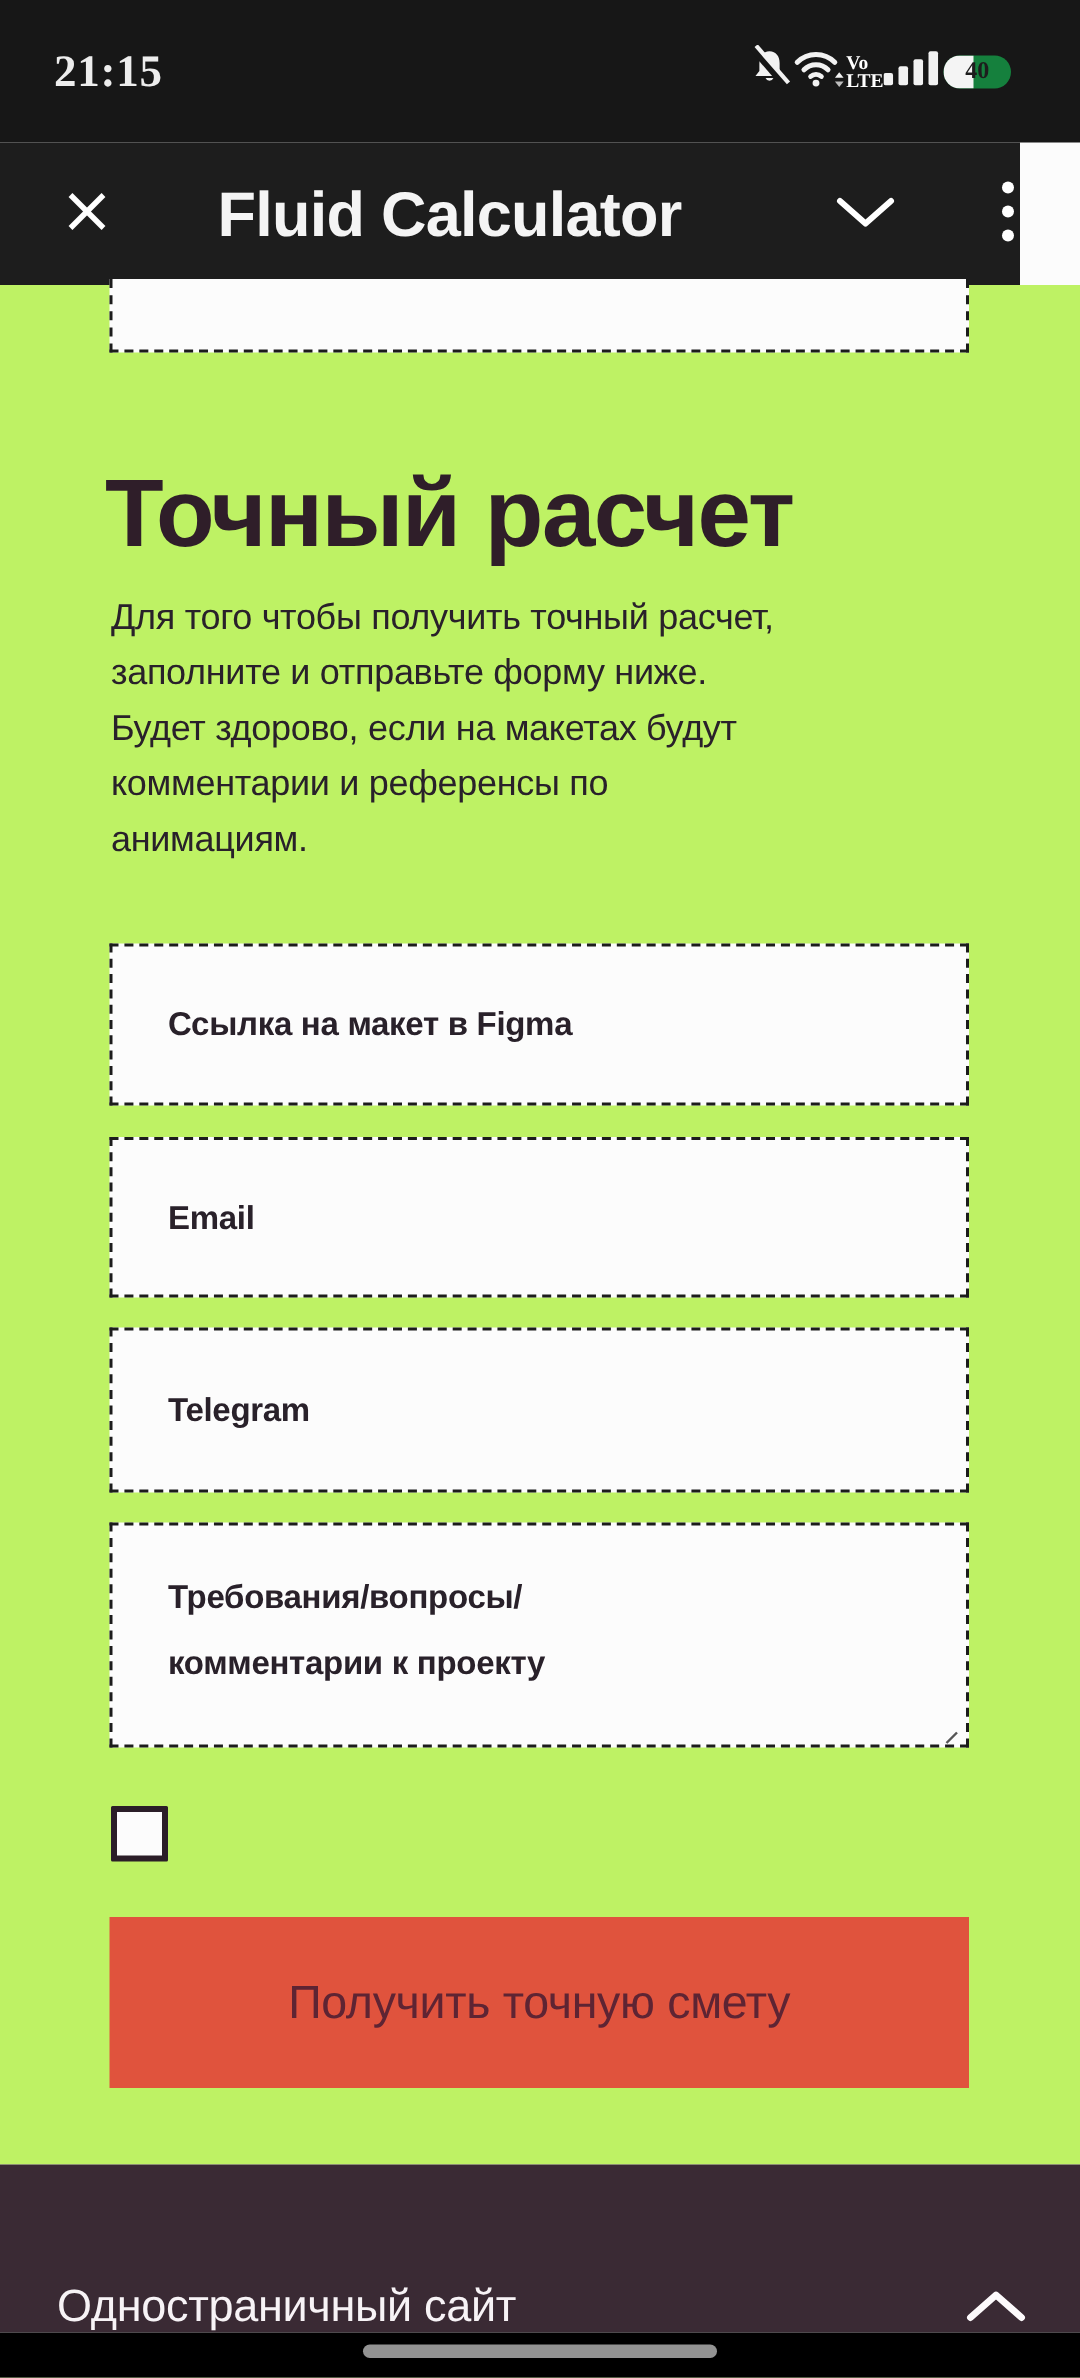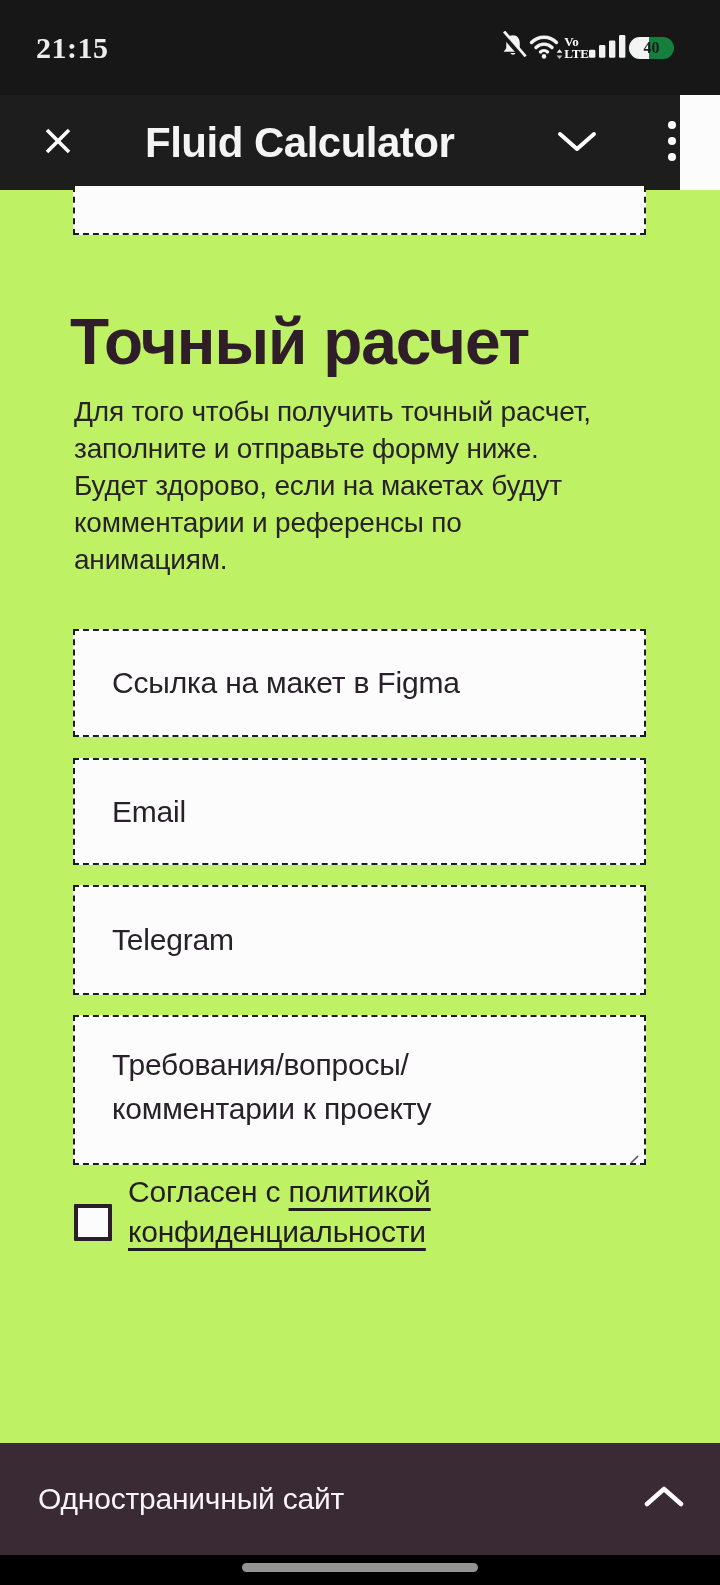--- a/index.html
+++ b/index.html
@@ -24,41 +24,41 @@
   .toolbar-title{position:absolute;left:145px;top:0;height:95px;display:flex;align-items:center;
     font-size:42px;font-weight:700;color:#f4f4f4;letter-spacing:-0.5px;}
   .collapse-btn{position:absolute;left:553px;top:0;height:95px;width:48px;}
   .overflow-btn{position:absolute;left:655px;top:0;height:95px;width:34px;}
   
   .content{position:absolute;left:0;top:190px;width:720px;height:1253px;background:#bef264;}
   .partial-field{position:absolute;left:73px;top:-4px;width:573px;height:49px;box-sizing:border-box;
     border:2px dashed #1c1c1c;border-top:none;background:#fcfcfc;}
   .heading{position:absolute;left:70px;top:116px;margin:0;font-size:64px;line-height:72px;font-weight:700;
     color:#2f1e29;letter-spacing:-1px;}
-  .description{position:absolute;left:74px;top:203px;margin:0;width:600px;font-size:28px;line-height:37px;
+  .description{position:absolute;left:74px;top:203px;margin:0;width:600px;font-size:24px;line-height:37px;
     color:#29212a;white-space:pre-line;letter-spacing:-0.2px;}
   .field{position:absolute;left:73px;width:573px;box-sizing:border-box;background:#fcfcfc;
     border:2px dashed #1c1c1c;border-radius:0;padding:0 20px 0 37px;
-    font-family:"Liberation Sans","DejaVu Sans",sans-serif;font-size:30px;color:#29212a;outline:none;}
+    font-family:"Liberation Sans","DejaVu Sans",sans-serif;font-size:22px;color:#29212a;outline:none;font-weight:bold;}
   .field::placeholder{color:#29212a;opacity:1;letter-spacing:-0.2px;}
   .f1{top:439px;height:108px;}
   .f2{top:568px;height:107px;}
   .f3{top:695px;height:110px;}
   .f4{top:825px;height:150px;padding-top:26px;line-height:44px;resize:none;}
   .grip{position:absolute;left:629px;top:960px;}
   .consent-checkbox{position:absolute;left:74px;top:1014px;width:38px;height:37px;margin:0;
     appearance:none;-webkit-appearance:none;border:4px solid #2b1e28;border-radius:1px;background:#fcfcfc;cursor:pointer;}
   .consent-label{position:absolute;left:128px;top:982px;width:345px;font-size:30px;line-height:40px;color:#241c24;letter-spacing:-0.2px;}
   .consent-label a{color:inherit;text-decoration:underline;text-underline-offset:6px;text-decoration-thickness:2.5px;cursor:pointer;}
   .submit-btn{position:absolute;left:73px;top:1088px;width:573px;height:114px;border:none;border-radius:0;
     background:#e0533d;color:#5e2433;font-family:"Liberation Sans","DejaVu Sans",sans-serif;
     font-size:31px;letter-spacing:-0.2px;cursor:pointer;}
   
   .bottom-bar{position:absolute;left:0;top:1443px;width:720px;height:112px;background:#3a2a34;
-    display:flex;align-items:center;justify-content:space-between;padding:0 36px 0 38px;box-sizing:border-box;cursor:pointer;}
+    display:flex;align-items:flex-end;justify-content:space-between;padding:0 36px 0 38px;box-sizing:border-box;cursor:pointer;}
   .bottom-bar-label{font-size:30px;color:#f7f3f6;letter-spacing:-0.2px;}
   
   .nav-bar{position:absolute;left:0;top:1555px;width:720px;height:30px;background:#000;}
   .home-pill{position:absolute;left:242px;top:8px;width:236px;height:9px;border-radius:5px;background:#939393;cursor:pointer;}
 </style>
 </head>
 <body>
 
 <div class="screen">
 
@@ -147,22 +147,22 @@
     <input class="field f2" type="text" placeholder="Email" style="">
     <textarea class="field f4" placeholder="Требования/вопросы/
 комментарии к проекту" style=""></textarea>
     <span class="grip">
       <svg width="10" height="10" viewBox="0 0 10 10">
         <line x1="2" y1="9" x2="9" y2="2" stroke="#555" stroke-width="1.6"></line>
       </svg>
     </span>
 
     <input type="checkbox" class="consent-checkbox" style="">
-    <div class="consent-label"><span>Согласен с </span><a>политикой конфиденциальности</a></div>
 
+    <button class="submit-btn">Получить точную смету</button>
   </div>
 
   <div class="bottom-bar">
     <span class="bottom-bar-label">Одностраничный сайт</span>
     <span>
       <svg width="40" height="24" viewBox="0 0 40 24">
         <polyline points="3,19 20,4 37,19" fill="none" stroke="#fdfafc" stroke-width="4.6" stroke-linecap="round" stroke-linejoin="round"></polyline>
       </svg>
     </span>
   </div>

